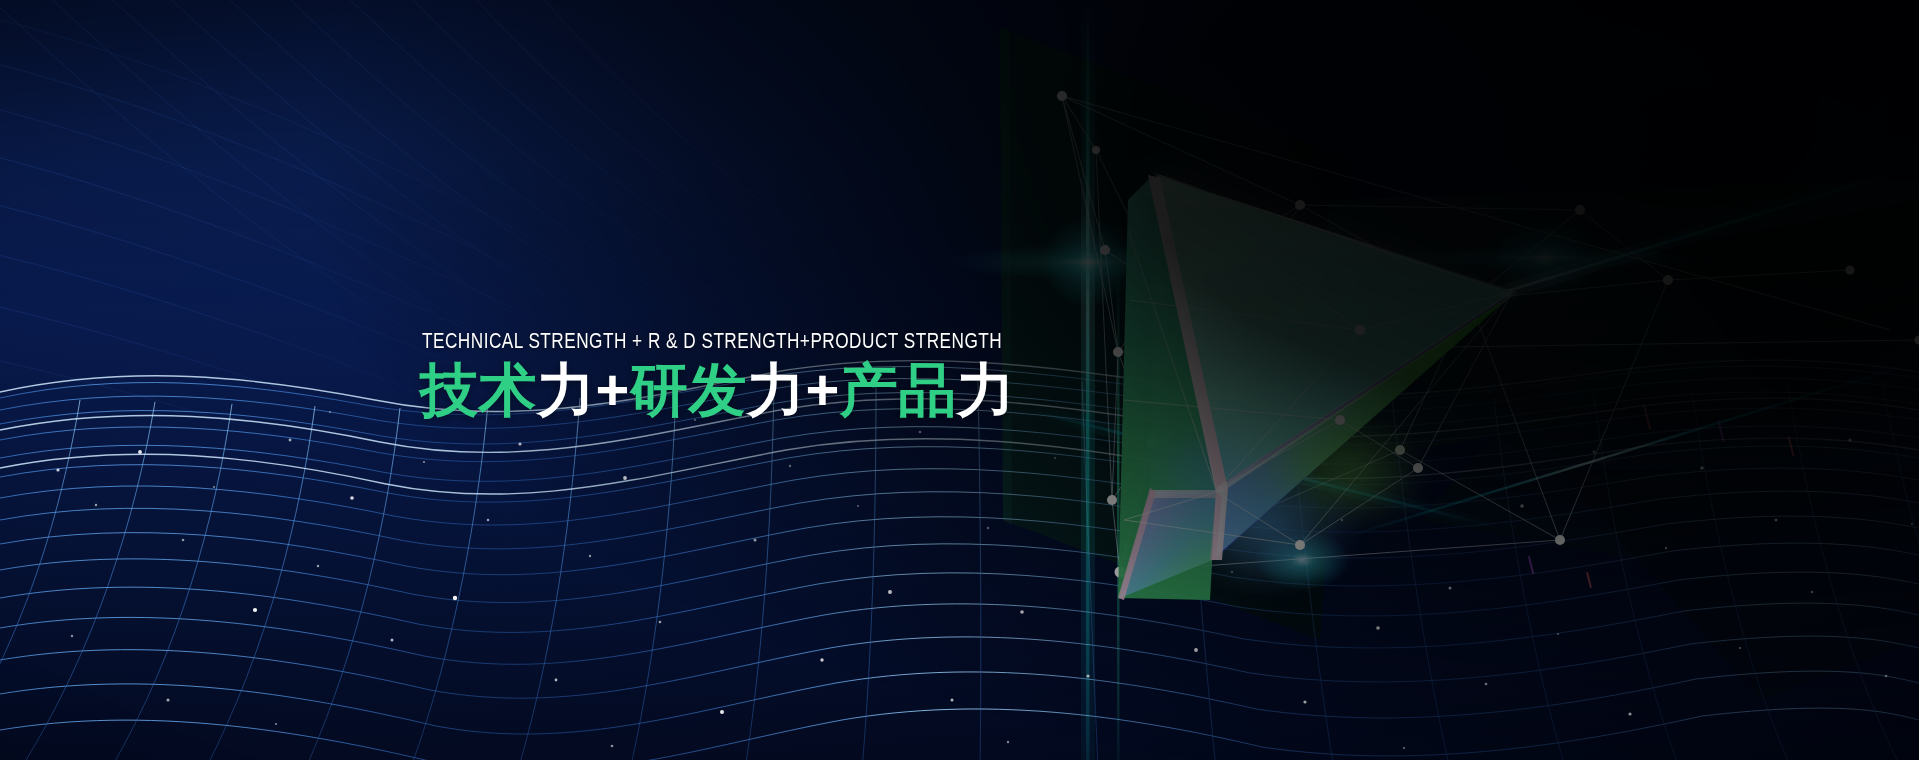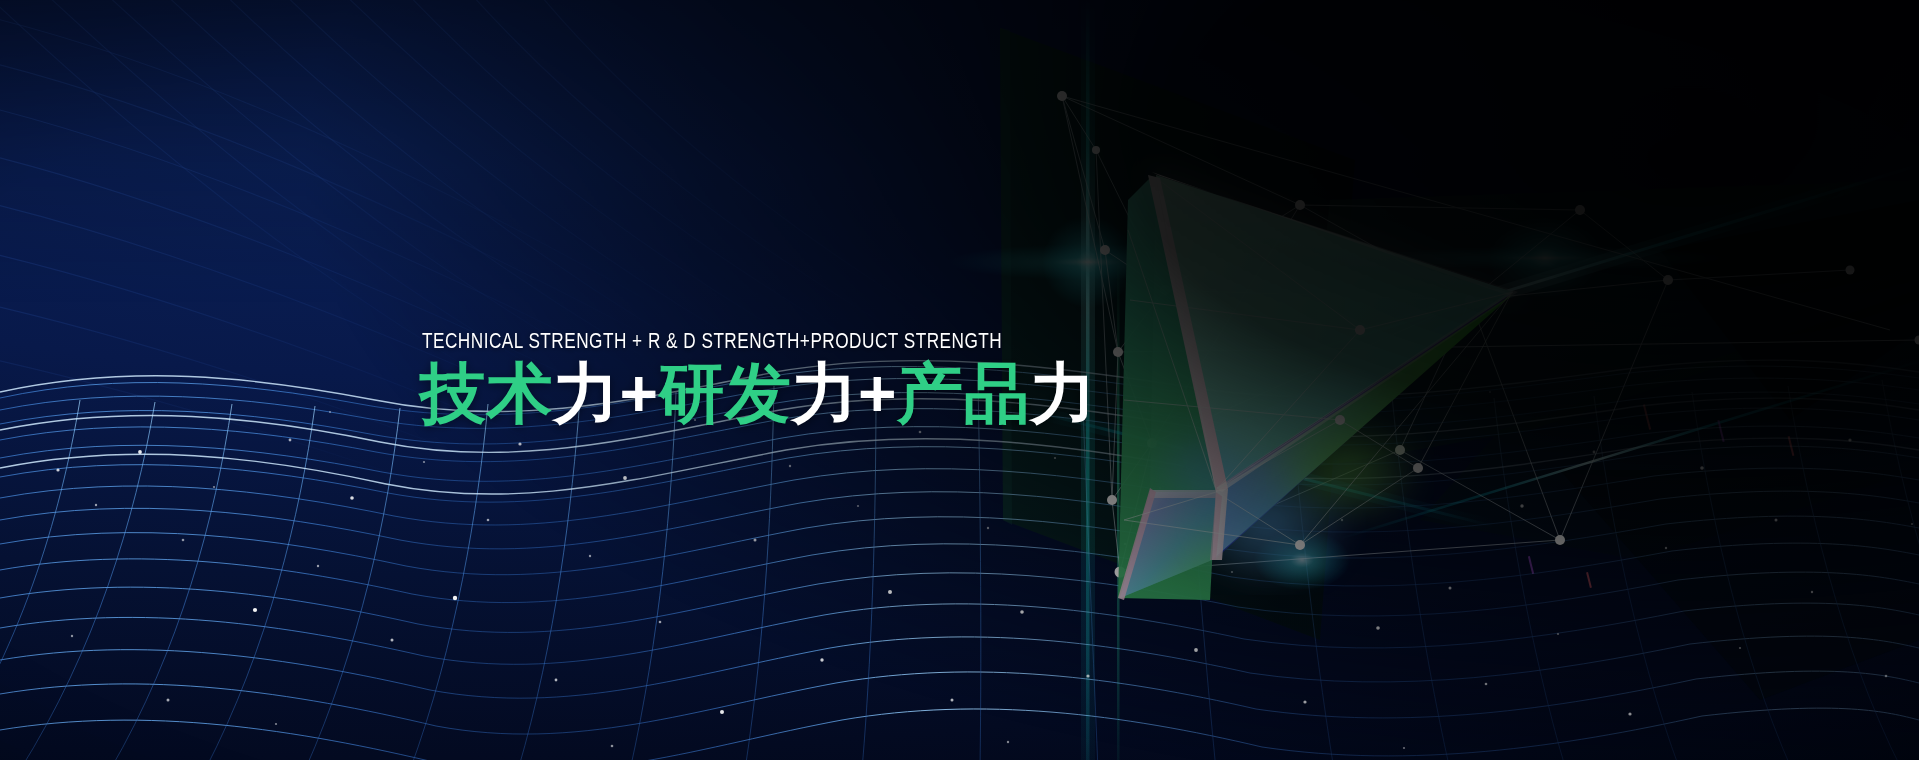--- a/index.html
+++ b/index.html
@@ -74,21 +74,21 @@
     letter-spacing:.6px;
     color:#ffffff;
     font-weight:400;
     white-space:nowrap;
     transform:scaleX(.80);
     transform-origin:left center;
     text-shadow:0 1px 6px rgba(0,0,0,.55);
   }
   #headline{
     margin:0;
-    font-size:66px;
+    font-size:58px;
     line-height:1.06;
     font-weight:700;
     white-space:nowrap;
     letter-spacing:.5px;
     text-shadow:0 2px 10px rgba(0,0,0,.45);
   }
   #headline .g{color:#2fcf86;}
   #headline .w{color:#ffffff;}
 </style>
 </head>

